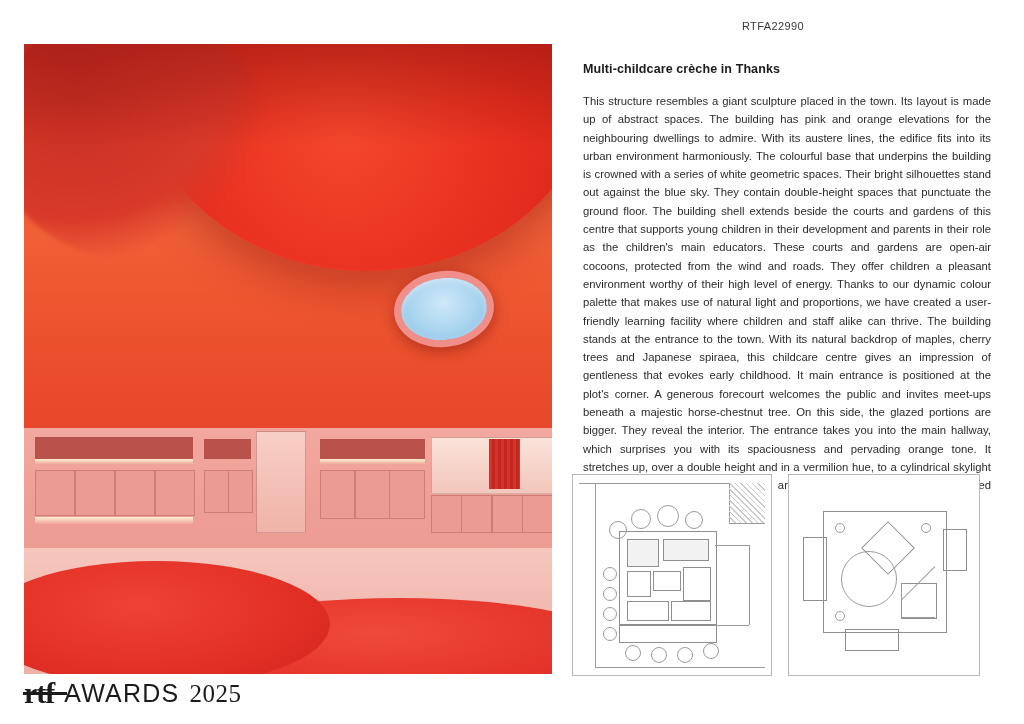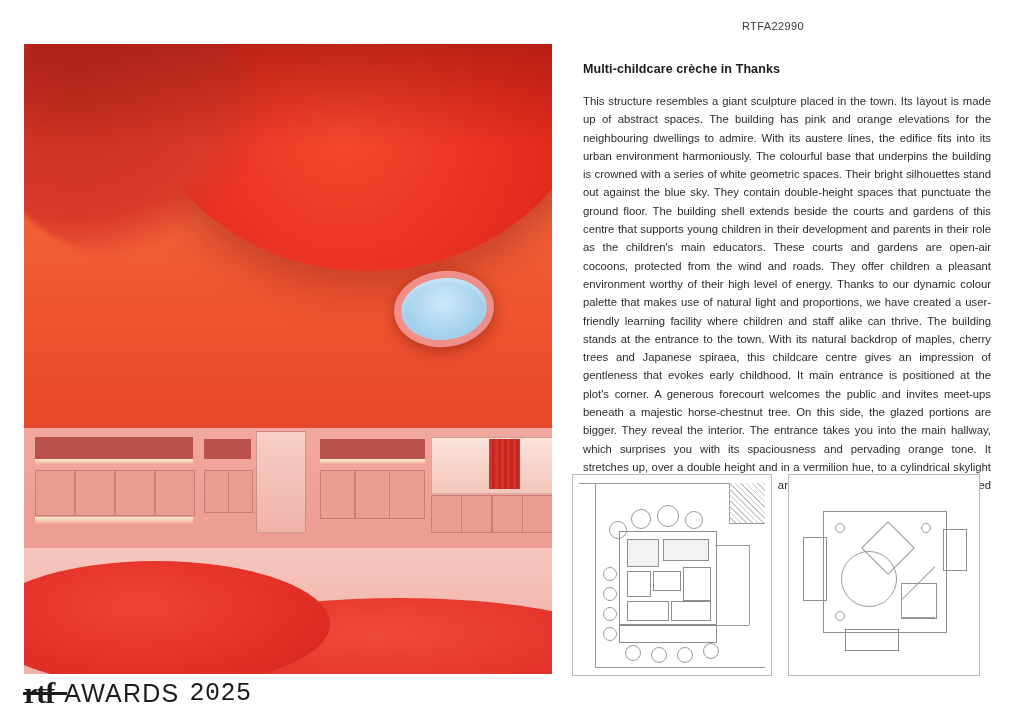--- a/index.html
+++ b/index.html
@@ -222,21 +222,21 @@
     font-size: 25px;
     letter-spacing: 1.2px;
     color: #1b1b1b;
     font-family: "Liberation Sans", sans-serif;
     line-height: 1;
   }
   .logo-year {
     font-size: 25px;
     letter-spacing: 0.5px;
     color: #1b1b1b;
-    font-family: Liberation Mono, monospace;
+    font-family: Liberation Serif, serif;
     line-height: 1;
   }
 </style>
 </head>
 <body>
 
 <div class="page">
 
   <div class="ref-code">RTFA22990</div>
 

